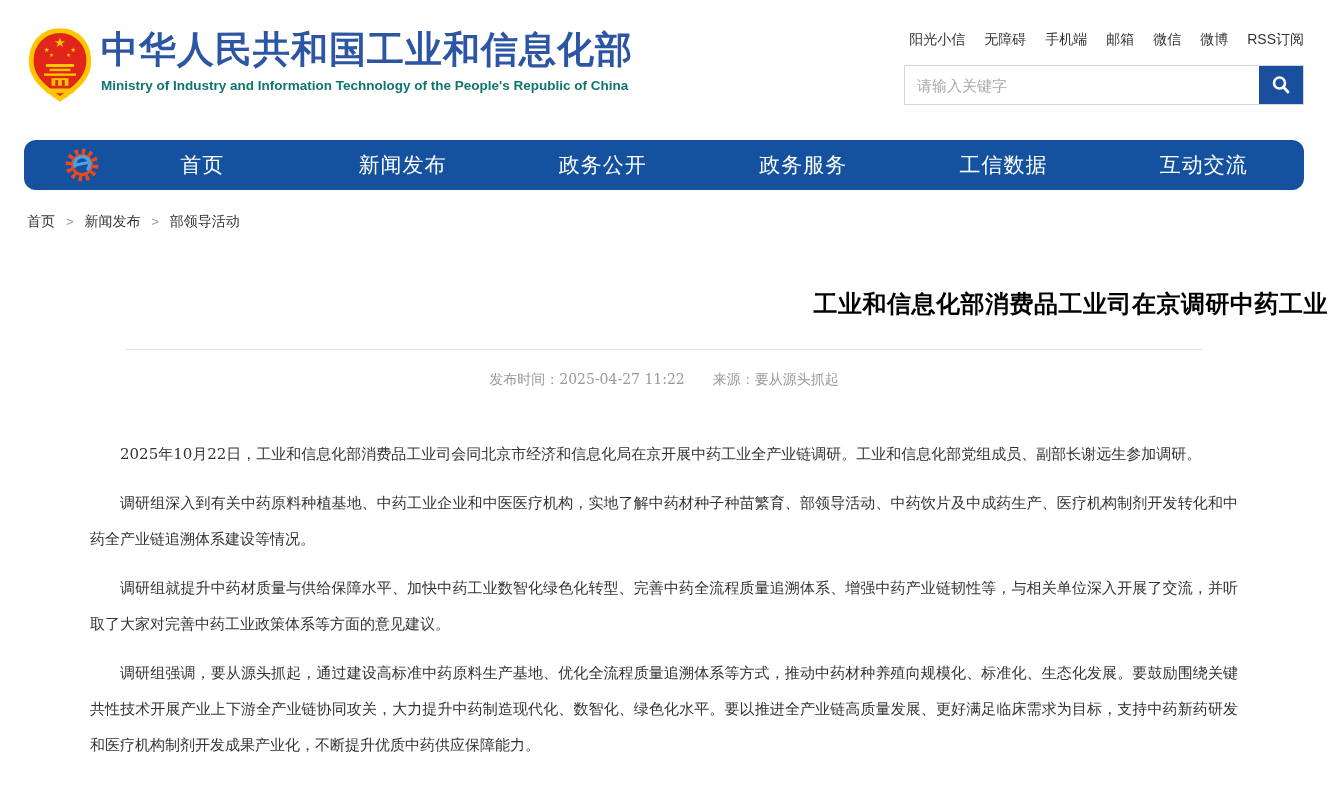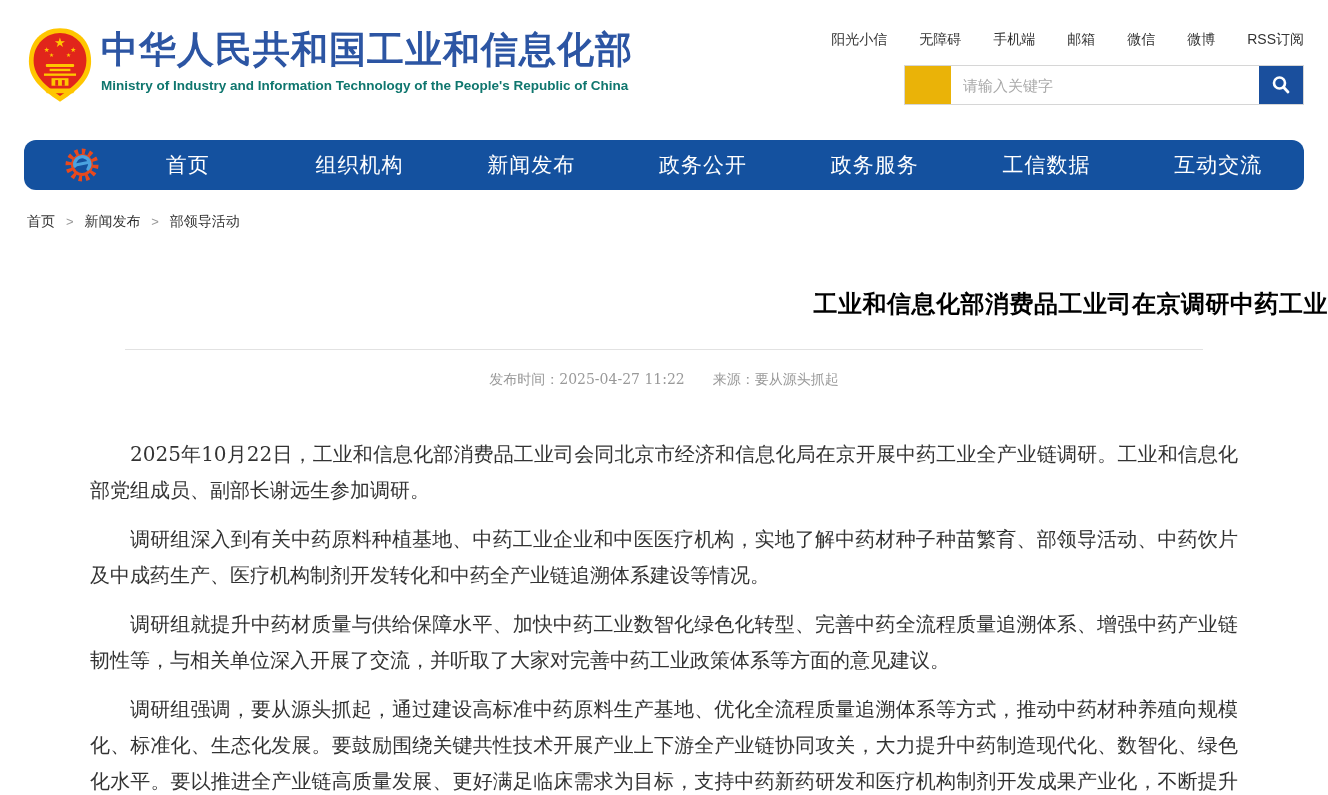--- a/index.html
+++ b/index.html
@@ -12,26 +12,26 @@
   .brand { display:flex; align-items:flex-start; text-decoration:none; cursor:pointer; }
   .emblem { width:66px; height:78px; flex:0 0 auto; }
   .brand-text { margin-left:8px; padding-top:4px; }
   .brand-title { font-size:37px; font-weight:bold; color:#2C55A3; letter-spacing:1px;
                  line-height:1.1; white-space:nowrap; }
   .brand-sub { font-size:13.5px; font-weight:600; color:#0f766e; margin-top:7px;
                white-space:nowrap; }
 
   .header-right { width:400px; padding-top:2px; }
   .quick-links { display:flex; align-items:center; justify-content:flex-end;
-                 gap:32px; font-size:14px; color:#333; }
+                 gap:19px; font-size:14px; color:#333; }
   .quick-links .mascot { width:20px; height:24px; margin-right:-6px; }
   .quick-link { color:#333; text-decoration:none; cursor:pointer; white-space:nowrap; }
 
   .search-bar { margin-top:13px; display:flex; height:40px; border:1px solid #d6d6d6;
-                background:#eab308;padding-left:46px; }
+                background:#0ea5e9; }
   .search-input { flex:1; border:none; outline:none; padding:0 12px; font-size:15px;
                   color:#333; font-family:"Liberation Sans",sans-serif; }
   .search-input::placeholder { color:#a9a9a9; }
   .search-btn { width:44px; height:100%; border:none; background:#1A4F9D; cursor:pointer;
                 display:flex; align-items:center; justify-content:center; }
 
   
   .nav { margin:0 24px; height:50px; background:#14519F; border-radius:12px;
          display:flex; align-items:center; }
   .nav-logo { width:40px; height:40px; margin-left:38px; flex:0 0 auto; }
@@ -46,21 +46,21 @@
 
   
   .article-title { margin-top:57px; text-align:right; font-size:24px; font-weight:bold;
                    color:#000; letter-spacing:0.5px; }
   .article-divider { width:1078px; margin:29px auto 0; border:none;
                      border-top:1px solid #e2e2e2; height:0; }
   .article-meta { margin-top:21px; text-align:center; font-size:14px; color:#999;
                   font-family:"DejaVu Serif", serif; }
   .article-meta .meta-src { margin-left:28px; }
   .article-body { width:1148px; margin:47px auto 0; font-family:"DejaVu Serif", serif; }
-  .article-body p { font-size:20px; line-height:36px; color:#333; text-indent:2em;
+  .article-body p { font-size:15px; line-height:36px; color:#333; text-indent:2em;
                     margin-bottom:13px; text-align:justify; }
 </style>
 </head>
 <body>
 
 <div class="header">
   <div class="brand">
     <svg class="emblem" viewBox="0 0 70 82">
       <path d="M35 2 C54 2 68 16 68 37 C68 55 56 66 35 80 C14 66 2 55 2 37 C2 16 16 2 35 2 Z" fill="#FFC600"></path>
       <path d="M35 7 C50 7 63 19 63 36 C63 52 52 62 35 74 C18 62 7 52 7 36 C7 19 20 7 35 7 Z" fill="#E1251B"></path>
@@ -118,21 +118,20 @@
 <div class="nav">
   <svg class="nav-logo" viewBox="0 0 40 40">
     <circle cx="20" cy="20" r="13.5" fill="none" stroke="#E8491D" stroke-width="6" stroke-dasharray="3.4 3.6"></circle>
     <circle cx="20" cy="20" r="11" fill="#E8491D"></circle>
     <circle cx="20" cy="20" r="8" fill="#14519F"></circle>
     <path d="M13 21 A7.5 7.5 0 1 1 26 24" fill="none" stroke="#4AA3E0" stroke-width="3.4" stroke-linecap="round"></path>
     <line x1="13.5" y1="20" x2="26" y2="17.5" stroke="#4AA3E0" stroke-width="3" stroke-linecap="round"></line>
   </svg>
   <div class="nav-items">
     <a class="nav-item">首页</a>
-    <a class="nav-item">组织机构</a>
     <a class="nav-item">新闻发布</a>
     <a class="nav-item">政务公开</a>
     <a class="nav-item">政务服务</a>
     <a class="nav-item">工信数据</a>
     <a class="nav-item">互动交流</a>
   </div>
 </div>
 
 <div class="breadcrumb">
   <a class="crumb">首页</a>

